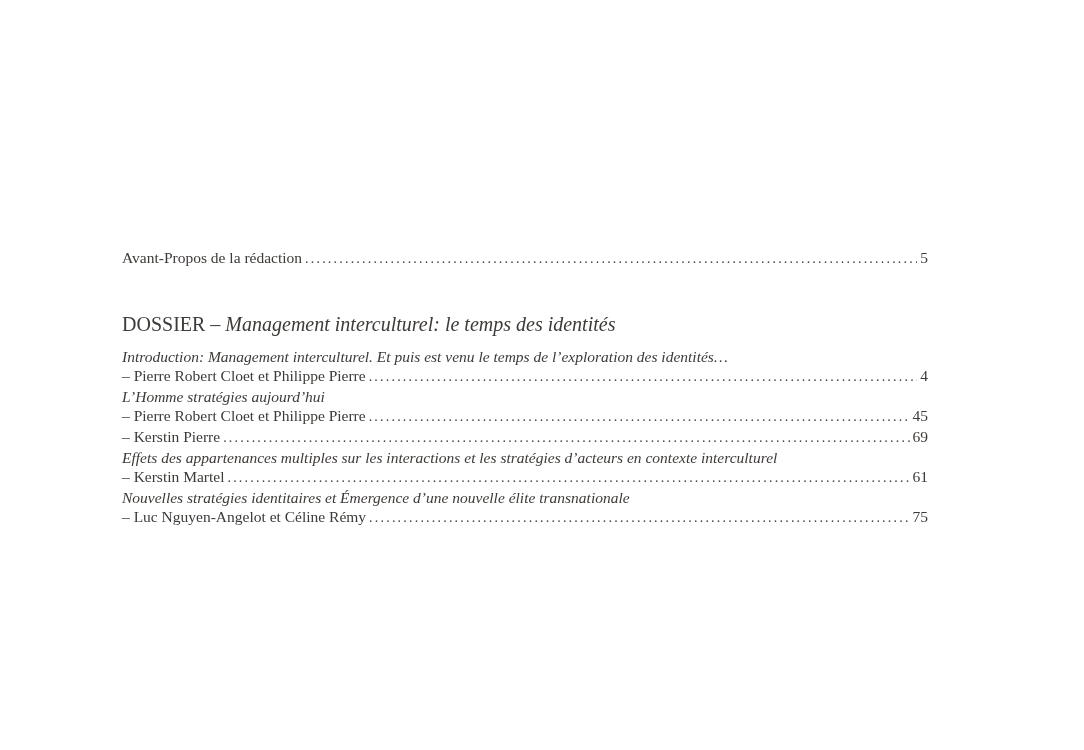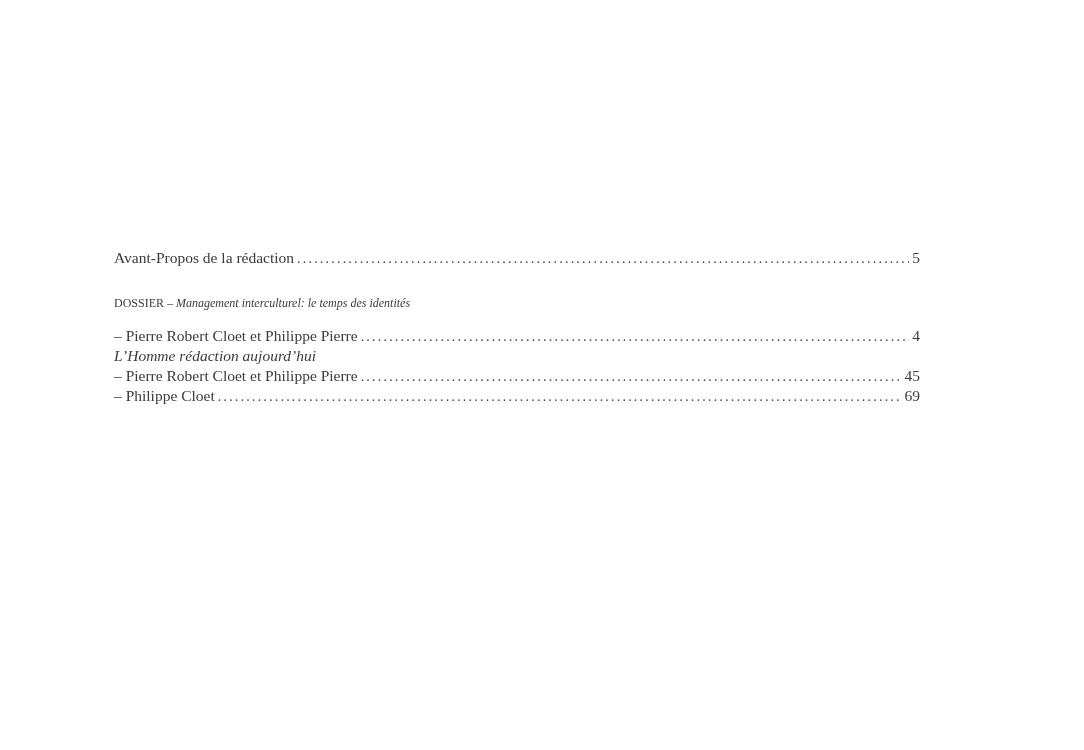--- a/index.html
+++ b/index.html
@@ -10,21 +10,21 @@
   body {
     width: 1084px;
     height: 750px;
     position: relative;
     overflow: hidden;
     font-family: "Liberation Serif", "DejaVu Serif", serif;
     color: #3d3a37;
   }
   .page {
     position: absolute;
-    left: 114px;
+    left: 122px;
     top: 248px;
     width: 806px;
   }
   .toc-row {
     display: flex;
     align-items: baseline;
     font-size: 15.5px;
     line-height: 19.6px;
     white-space: nowrap;
   }
@@ -44,22 +44,22 @@
     content: "..................................................................................................................................................................................................................................................";
     letter-spacing: 2.2px;
     font-size: 14px;
     color: #4a4744;
   }
   .page-num {
     flex: 0 0 auto;
     text-align: right;
   }
   .section-row {
-    margin-top: 24px;
-    font-size: 12px;
+    margin-top: 45px;
+    font-size: 20px;
     line-height: 20px;
     white-space: nowrap;
   }
   .section-prefix {
     font-style: normal;
   }
   .section-title {
     font-style: italic;
   }
   .entries {
@@ -83,42 +83,57 @@
     <span class="page-num">5</span>
   </div>
 
   <div class="section-row">
     <span class="section-prefix">DOSSIER – </span><span class="section-title">Management interculturel: le temps des identités</span>
   </div>
 
   <div class="entries">
 
     <div>
+      <div class="toc-title-line">Introduction: Management interculturel. Et puis est venu le temps de l’exploration des identités…</div>
       <div class="toc-row">
         <span class="authors-label">– Pierre Robert Cloet et Philippe Pierre</span>
         <span class="leader"></span>
         <span class="page-num">4</span>
       </div>
     </div>
 
     <div>
-      <div class="toc-title-line">L’Homme rédaction aujourd’hui</div>
+      <div class="toc-title-line">L’Homme stratégies aujourd’hui</div>
       <div class="toc-row">
         <span class="authors-label">– Pierre Robert Cloet et Philippe Pierre</span>
         <span class="leader"></span>
         <span class="page-num">45</span>
       </div>
     </div>
 
     <div>
       <div class="toc-row">
-        <span class="authors-label">– Philippe Cloet</span>
+        <span class="authors-label">– Kerstin Pierre</span>
         <span class="leader"></span>
         <span class="page-num">69</span>
       </div>
     </div>
 
+    <div>
+      <div class="toc-title-line">Effets des appartenances multiples sur les interactions et les stratégies d’acteurs en contexte interculturel</div>
+      <div class="toc-row">
+        <span class="authors-label">– Kerstin Martel</span>
+        <span class="leader"></span>
+        <span class="page-num">61</span>
+      </div>
+    </div>
 
     <div>
+      <div class="toc-title-line">Nouvelles stratégies identitaires et Émergence d’une nouvelle élite transnationale</div>
+      <div class="toc-row">
+        <span class="authors-label">– Luc Nguyen-Angelot et Céline Rémy</span>
+        <span class="leader"></span>
+        <span class="page-num">75</span>
+      </div>
     </div>
 
   </div>
 </div>
 
 </body></html>

